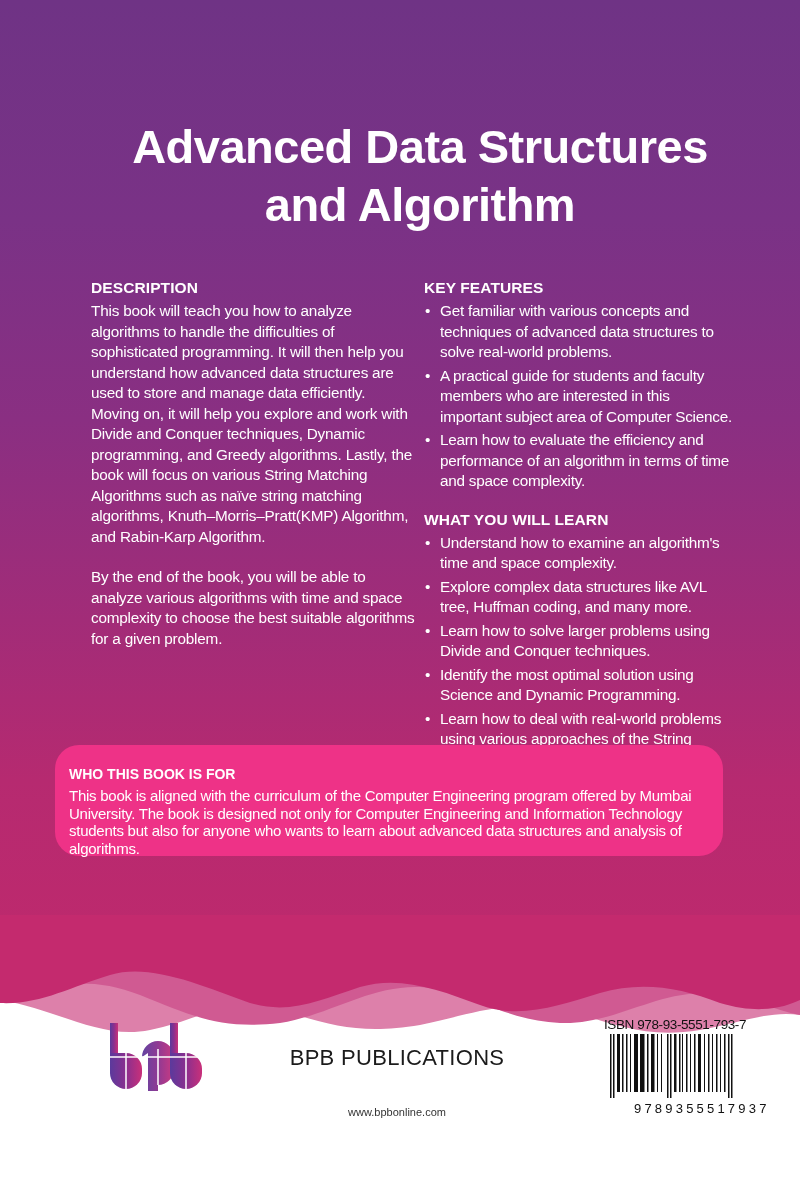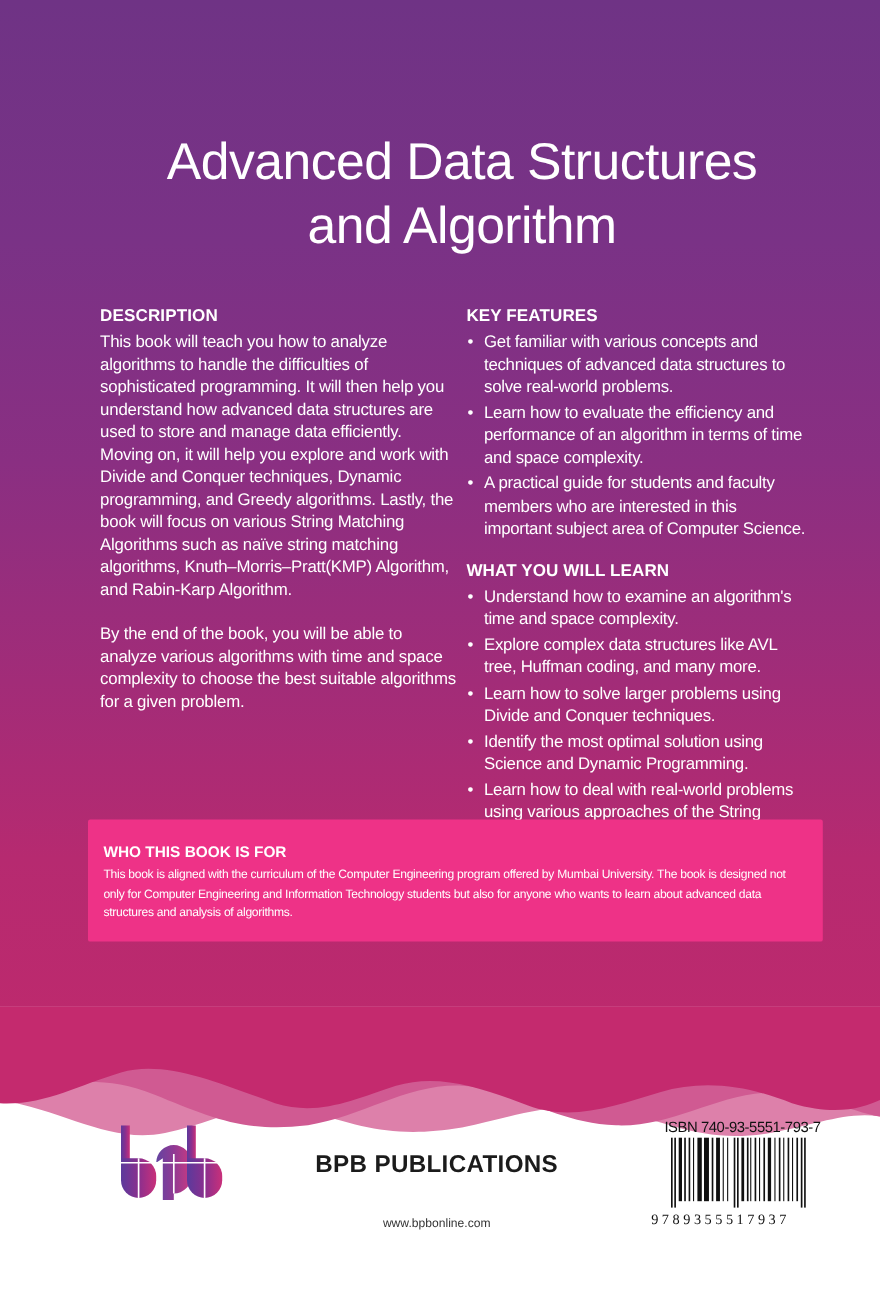--- a/index.html
+++ b/index.html
@@ -5,58 +5,58 @@
   * { margin: 0; padding: 0; box-sizing: border-box; }
   html, body { width: 800px; height: 1183px; overflow: hidden; background: #ffffff; }
   body { font-family: "Liberation Sans", "DejaVu Sans", sans-serif; position: relative; }
 
   .cover {
     position: absolute; left: 0; top: 0; width: 800px; height: 1000px;
     background: linear-gradient(180deg, #6f3385 0%, #7a3286 22%, #8a2f82 42%, #a22c78 62%, #b62a70 78%, #c0296c 100%);
   }
   .title {
     position: absolute; left: 0; top: 118px; width: 800px; text-align: center;
-    color: #ffffff; font-weight: normal; font-size: 47px; line-height: 58px; letter-spacing: -0.5px; padding-left: 40px;
+    color: #ffffff; font-weight: bold; font-size: 47px; line-height: 58px; letter-spacing: -0.5px; padding-left: 40px;
   }
   .col { position: absolute; color: #ffffff; font-size: 15.3px; line-height: 20.5px; margin-top: 28px; }
   .col-left { left: 91px; top: 250px; width: 325px; }
   .col-right { left: 424px; top: 250px; width: 310px; }
   .section-h { font-weight: bold; font-size: 15.5px; line-height: 20px; margin-bottom: 3px; letter-spacing: 0.1px; }
   .para { margin-bottom: 20px; letter-spacing: -0.2px; }
   ul.bullets { list-style: none; margin-bottom: 18px; }
   ul.bullets li { position: relative; padding-left: 16px; margin-bottom: 3px; letter-spacing: -0.25px; }
   ul.bullets li::before { content: "\2022"; position: absolute; left: 1px; top: 0; }
   .sec-learn { margin-top: 6px; }
 
   .who-box {
-    position: absolute; left: 80px; top: 745px; width: 668px; height: 111px;
-    background: #ee3287; border-radius: 2px; padding: 20px 14px 0 14px; color: #ffffff;
+    position: absolute; left: 55px; top: 745px; width: 668px; height: 111px;
+    background: #ee3287; border-radius: 24px; padding: 20px 14px 0 14px; color: #ffffff;
   }
   .who-h { font-weight: bold; font-size: 14px; line-height: 18px; margin-bottom: 4px; }
-  .who-p { font-size: 11px; line-height: 17.5px; letter-spacing: -0.25px; }
+  .who-p { font-size: 15px; line-height: 17.5px; letter-spacing: -0.25px; }
 
   .waves { position: absolute; left: 0; top: 915px; width: 800px; height: 120px; }
 
   .logo { position: absolute; left: 107px; top: 1023px; width: 96px; height: 68px; }
   .pub-name {
     position: absolute; left: 282px; top: 1045px; width: 230px; text-align: center;
-    font-weight: bold; font-size: 22px; color: #1b1b1b; letter-spacing: 0.3px;
+    font-weight: normal; font-size: 22px; color: #1b1b1b; letter-spacing: 0.3px;
   }
   .pub-url {
     position: absolute; left: 282px; top: 1106px; width: 230px; text-align: center;
     font-size: 11px; color: #333333;
   }
   .isbn-label {
     position: absolute; left: 604px; top: 1017px; font-size: 13.5px; color: #111111;
     letter-spacing: -0.4px; font-family: "Liberation Sans Narrow", "Liberation Sans", sans-serif;
   }
   .barcode { position: absolute; left: 610px; top: 1034px; width: 125px; height: 64px; }
   .barcode-digits {
-    position: absolute; left: 592px; top: 1101px; width: 145px; font-size: 13px; color: #111;
-    letter-spacing: 3.2px; font-family: Liberation Serif, serif;
+    position: absolute; left: 634px; top: 1101px; width: 145px; font-size: 13px; color: #111;
+    letter-spacing: 3.2px; font-family: Liberation Sans, sans-serif;
   }
 </style>
 </head>
 <body>
 
 <div class="cover">
   <div class="title">
     <div>Advanced Data Structures</div>
     <div>and Algorithm</div>
   </div>
@@ -64,22 +64,22 @@
   <div class="col col-left">
     <div class="section-h">DESCRIPTION</div>
     <p class="para">This book will teach you how to analyze algorithms to handle the difficulties of sophisticated programming. It will then help you understand how advanced data structures are used to store and manage data efficiently. Moving on, it will help you explore and work with Divide and Conquer techniques, Dynamic programming, and Greedy algorithms. Lastly, the book will focus on various String Matching Algorithms such as naïve string matching algorithms, Knuth–Morris–Pratt(KMP) Algorithm, and Rabin-Karp Algorithm.</p>
     <p class="para">By the end of the book, you will be able to analyze various algorithms with time and space complexity to choose the best suitable algorithms for a given problem.</p>
   </div>
 
   <div class="col col-right">
     <div class="section-h">KEY FEATURES</div>
     <ul class="bullets">
       <li>Get familiar with various concepts and techniques of advanced data structures to solve real-world problems.</li>
+      <li>A practical guide for students and faculty members who are interested in this important subject area of Computer Science.</li>
       <li>Learn how to evaluate the efficiency and performance of an algorithm in terms of time and space complexity.</li>
-      <li>A practical guide for students and faculty members who are interested in this important subject area of Computer Science.</li>
     </ul>
     <div class="section-h sec-learn">WHAT YOU WILL LEARN</div>
     <ul class="bullets">
       <li>Understand how to examine an algorithm's time and space complexity.</li>
       <li>Explore complex data structures like AVL tree, Huffman coding, and many more.</li>
       <li>Learn how to solve larger problems using Divide and Conquer techniques.</li>
       <li>Identify the most optimal solution using Science and Dynamic Programming.</li>
       <li>Learn how to deal with real-world problems using various approaches of the String Matching algorithms.</li>
     </ul>
   </div>
@@ -115,21 +115,21 @@
     <line x1="0" y1="34" x2="96" y2="34"></line>
     <line x1="19" y1="30" x2="19" y2="66"></line>
     <line x1="51" y1="26" x2="51" y2="62"></line>
     <line x1="79" y1="30" x2="79" y2="66"></line>
   </g>
 </svg>
 
 <div class="pub-name">BPB PUBLICATIONS</div>
 <div class="pub-url">www.bpbonline.com</div>
 
-<div class="isbn-label">ISBN 740-93-5551-793-7</div>
+<div class="isbn-label">ISBN 978-93-5551-793-7</div>
 <svg class="barcode" viewBox="0 0 125 64" preserveAspectRatio="none">
   <g fill="#111">
     <rect x="0" y="0" width="1.5" height="64"></rect>
       <rect x="3" y="0" width="1.5" height="64"></rect>
     <rect x="7" y="0" width="3" height="58"></rect>
       <rect x="12" y="0" width="1.5" height="58"></rect>
     <rect x="16" y="0" width="1.5" height="58"></rect>
       <rect x="20" y="0" width="1" height="58"></rect>
     <rect x="24" y="0" width="4" height="58"></rect>
       <rect x="30" y="0" width="4.5" height="58"></rect>

